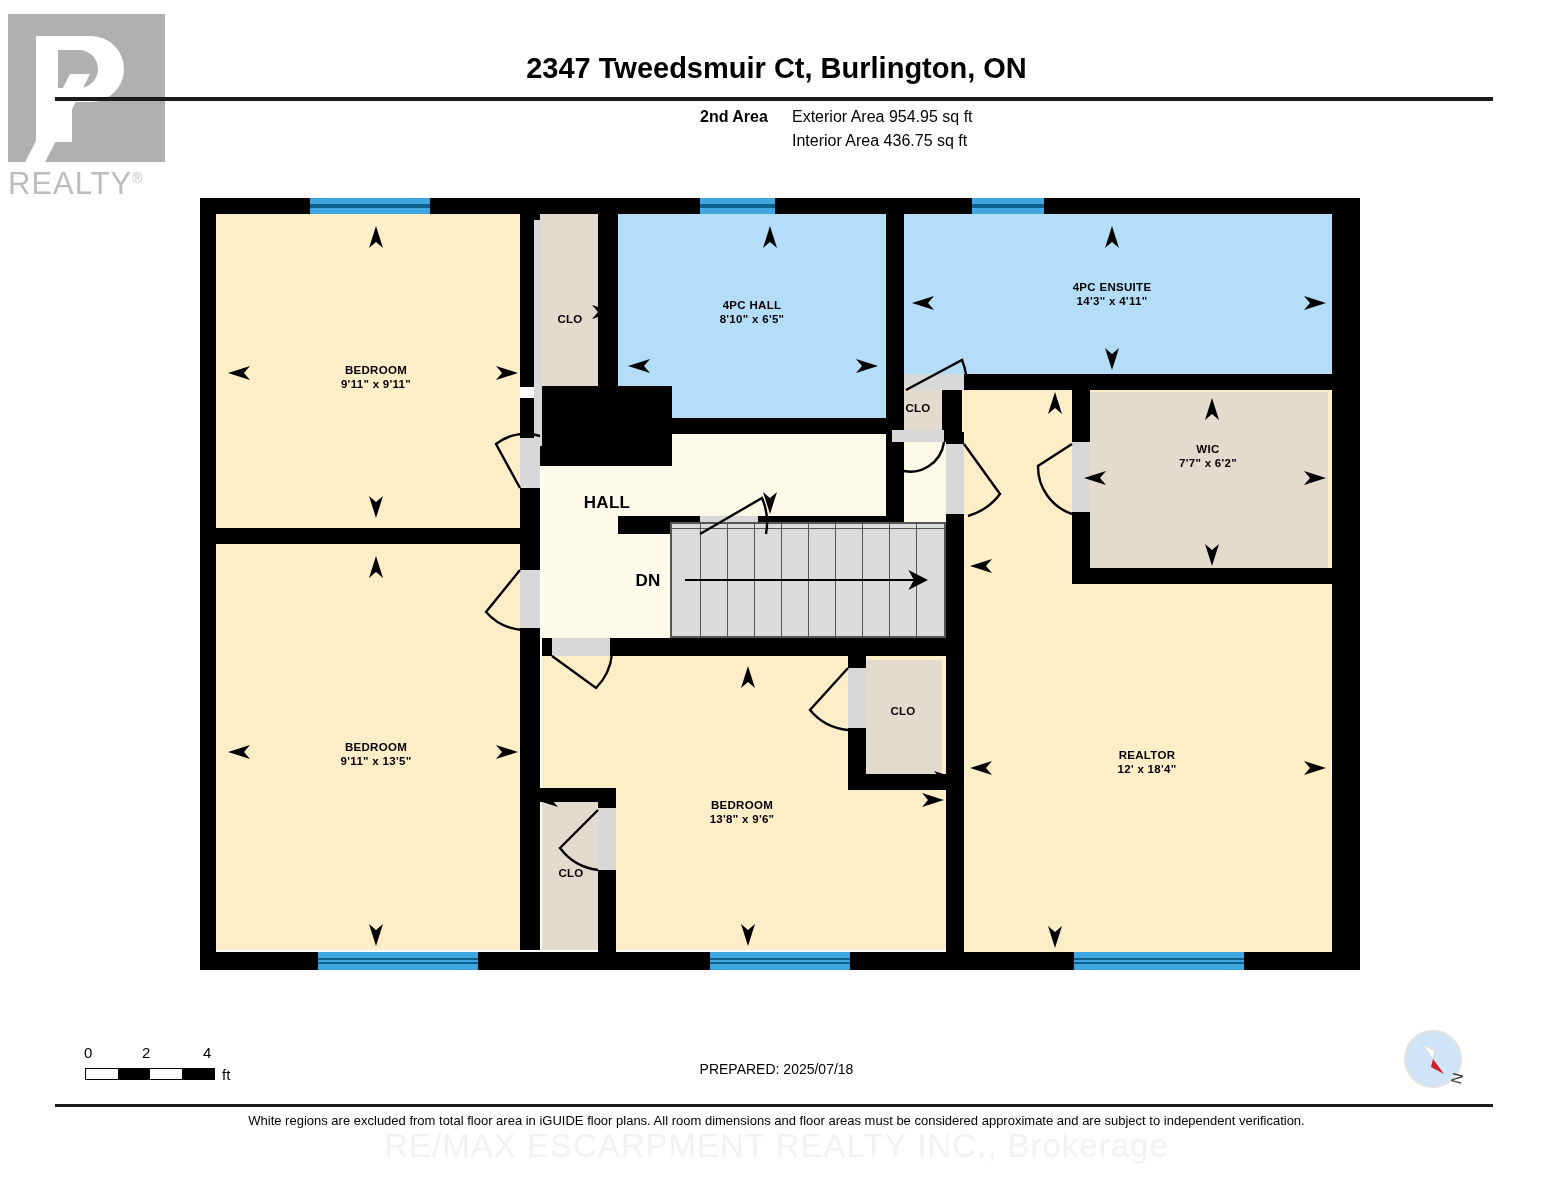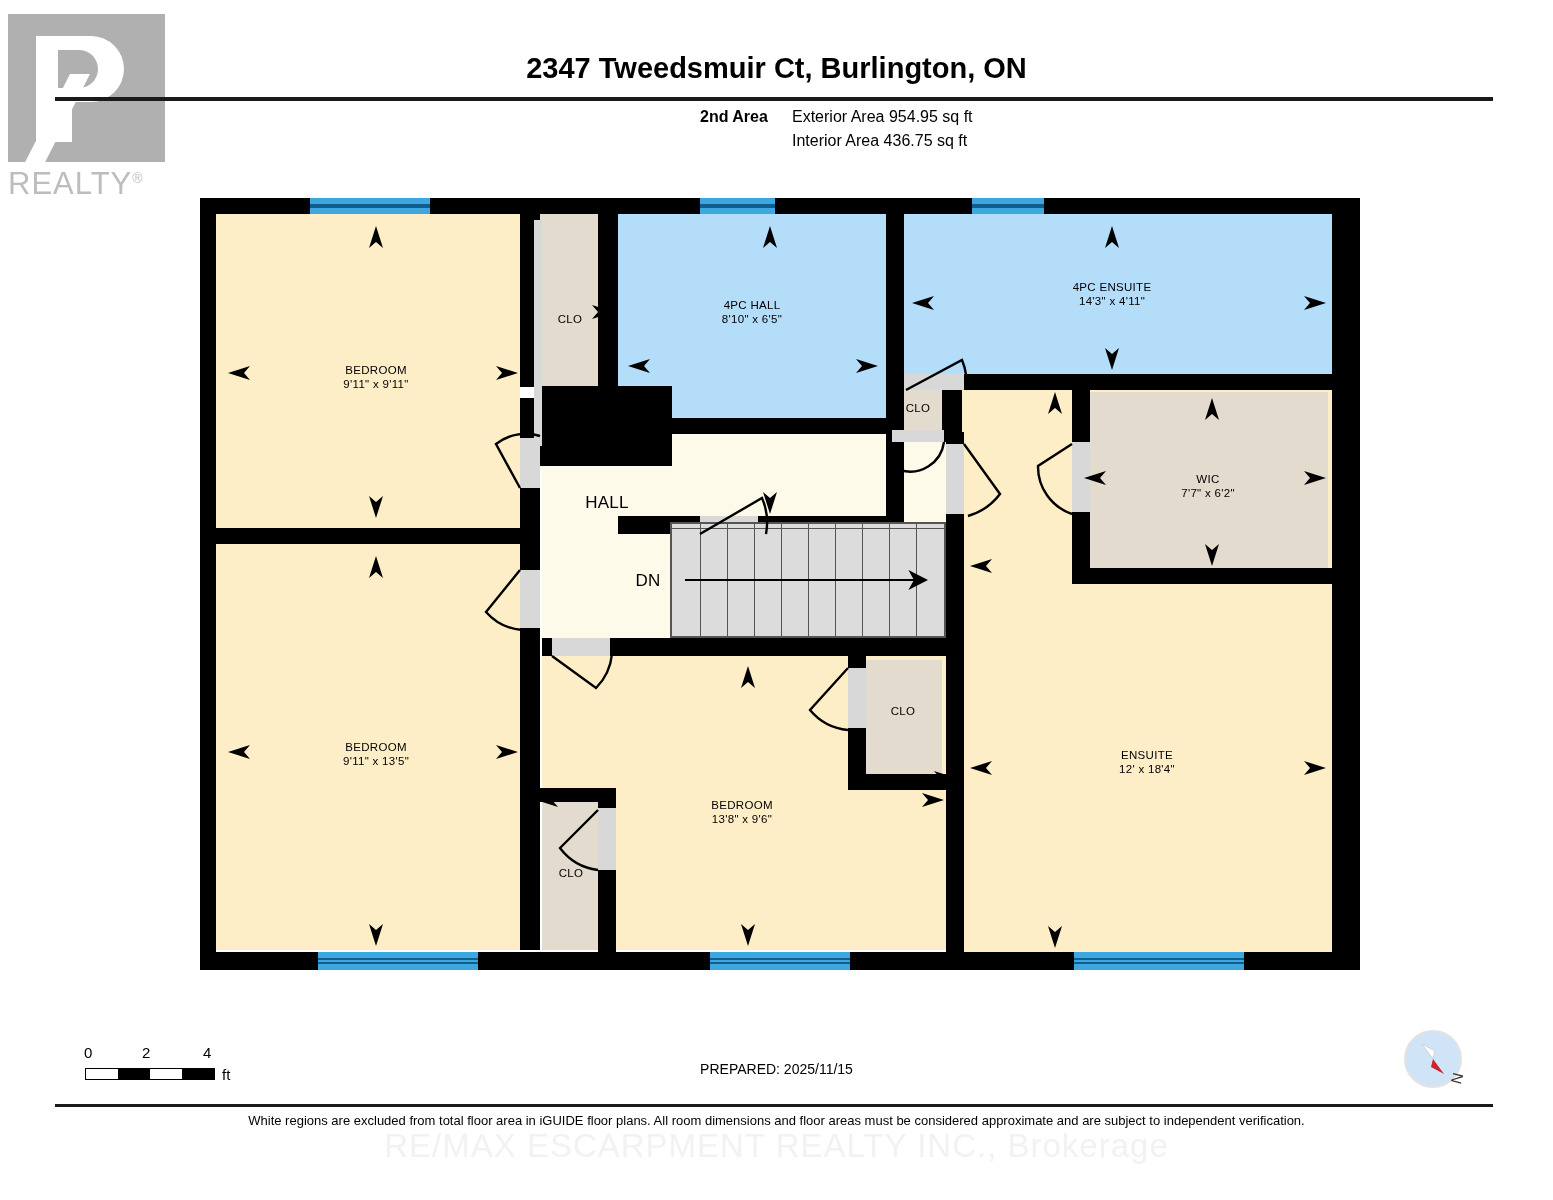--- a/index.html
+++ b/index.html
@@ -36,21 +36,21 @@
   .room{position:absolute;}
   .r-bed{background:#fdeec7;}
   .r-hall{background:#fefaea;}
   .r-bath{background:#b3ddf9;}
   .r-clo{background:#e4dbcf;}
   .win{position:absolute;background:#3ea7e0;}
   .win::before,.win::after{content:"";position:absolute;left:0;right:0;height:2px;background:#0f5f8c;}
   .win.h::before{top:6px;} .win.h::after{bottom:6px;}
   .doorgap{position:absolute;background:#d8d8d8;}
   .label{position:absolute;text-align:center;color:#000;font-size:11.5px;line-height:14px;
-      letter-spacing:.3px;white-space:nowrap;}
+      letter-spacing:.3px;white-space:nowrap;font-weight:bold;}
   .label .nm{display:block;}
   .label .dim{display:block;}
   .label.big{font-size:17px;}
   svg.overlay{position:absolute;left:0;top:0;width:1160px;height:772px;overflow:visible;}
 
   
   #stairs{position:absolute;background:#dcdcdc;border:2px solid #555;box-sizing:border-box;}
   #stairs .tread{position:absolute;top:0;bottom:0;width:1px;background:#555;}
   #stairs .topline{position:absolute;left:0;right:0;top:4px;height:1px;background:#555;}
 
@@ -249,21 +249,21 @@
     <span class="nm">4PC HALL</span>
     <span class="dim">8'10" x 6'5"</span>
   </div>
   <div class="label" style="left:832px; top:82px; width:160px;">
     <span class="nm">4PC ENSUITE</span>
     <span class="dim">14'3" x 4'11"</span>
   </div>
   <div class="label" style="left:658px; top:203px; width:120px;">
     <span class="nm">CLO</span>
   </div>
-  <div class="label" style="left:938px; top:274px; width:140px;">
+  <div class="label" style="left:938px; top:244px; width:140px;">
     <span class="nm">WIC</span>
     <span class="dim">7'7" x 6'2"</span>
   </div>
   <div class="label big" style="left:362px; top:298px; width:90px;">
     <span class="nm">HALL</span>
   </div>
   <div class="label big" style="left:418px; top:376px; width:60px;">
     <span class="nm">DN</span>
   </div>
   <div class="label" style="left:96px; top:542px; width:160px;">
@@ -274,35 +274,35 @@
     <span class="nm">BEDROOM</span>
     <span class="dim">13'8" x 9'6"</span>
   </div>
   <div class="label" style="left:643px; top:506px; width:120px;">
     <span class="nm">CLO</span>
   </div>
   <div class="label" style="left:311px; top:668px; width:120px;">
     <span class="nm">CLO</span>
   </div>
   <div class="label" style="left:867px; top:550px; width:160px;">
-    <span class="nm">ENSUITE</span>
+    <span class="nm">REALTOR</span>
     <span class="dim">12' x 18'4"</span>
   </div>
 </div>
 
 <div class="scale-tick" style="left:84px;  top:1044px;">0</div>
 <div class="scale-tick" style="left:142px; top:1044px;">2</div>
 <div class="scale-tick" style="left:203px; top:1044px;">4</div>
 <div id="scalebar">
   <div class="seg" style="left:32px; width:32px;"></div>
   <div class="seg" style="left:96px; width:32px;"></div>
 </div>
 <div id="scale-ft">ft</div>
 
-<div id="prepared">PREPARED: 2025/11/15</div>
+<div id="prepared">PREPARED: 2025/07/18</div>
 <div id="footer-rule"></div>
 <div id="disclaimer">White regions are excluded from total floor area in iGUIDE floor plans. All room dimensions and floor areas must be considered approximate and are subject to independent verification.</div>
 <div id="watermark">RE/MAX ESCARPMENT REALTY INC., Brokerage</div>
 
 <div id="compass">
   <div class="circ"></div>
   <svg width="58" height="58" style="position:absolute;left:0;top:0;">
     <polygon points="29,29 18,14 31,21" fill="#ffffff" stroke="#c8c8c8" stroke-width="0.7"></polygon>
     <polygon points="29,29 40,44 27,37" fill="#d0202a"></polygon>
   </svg>

